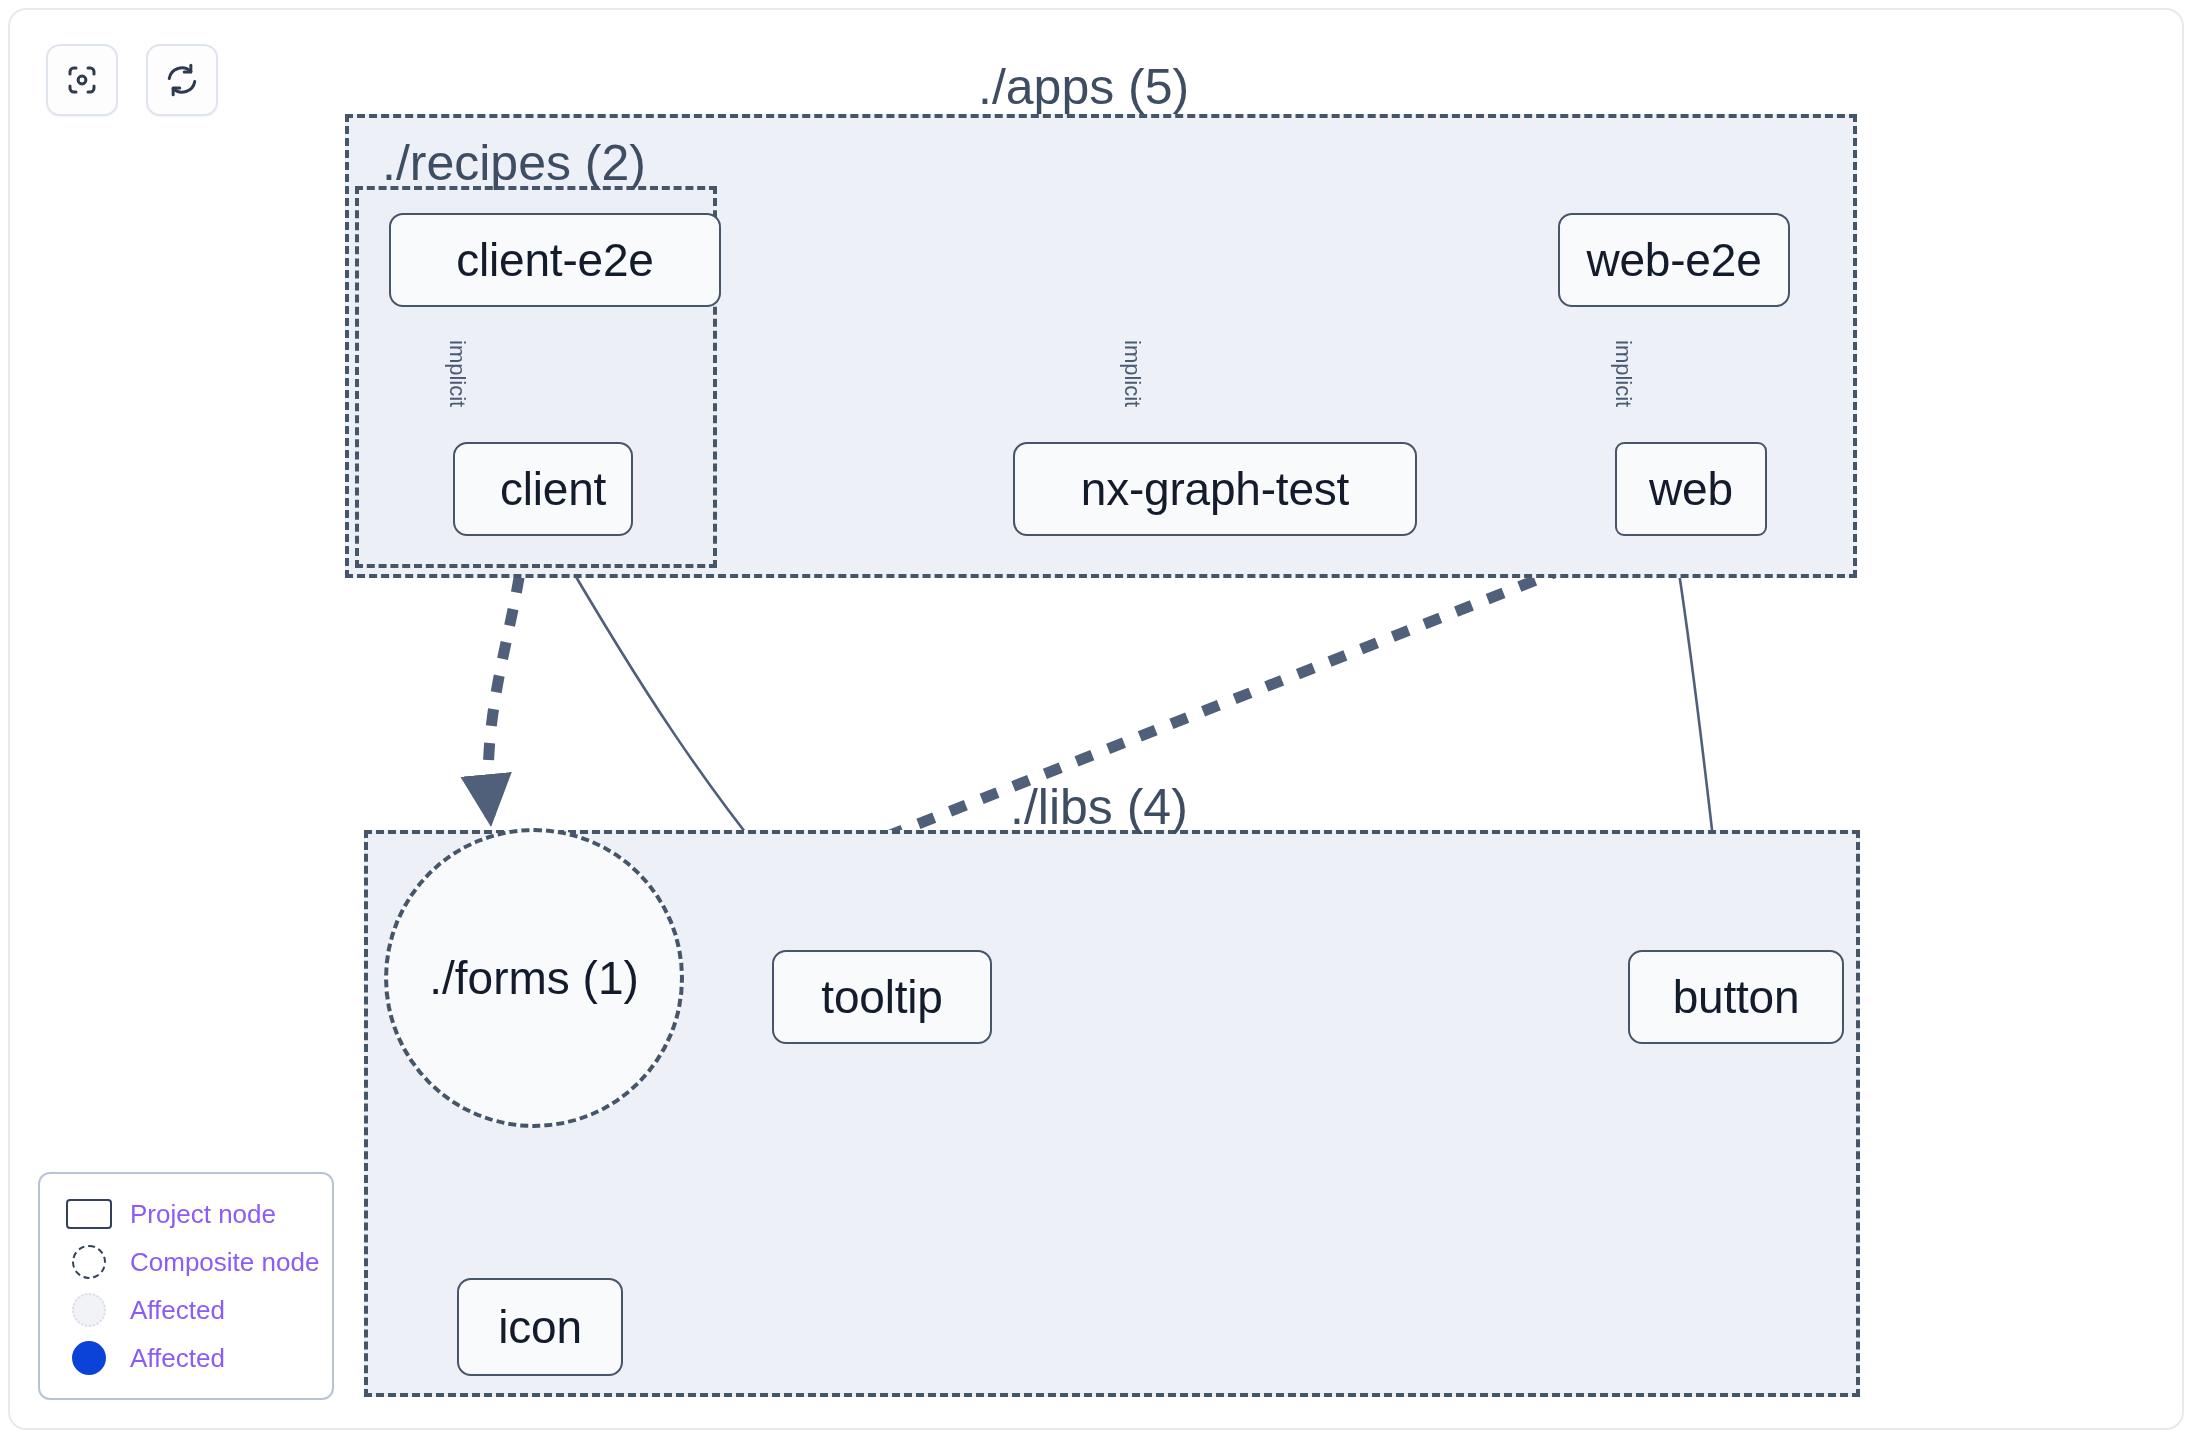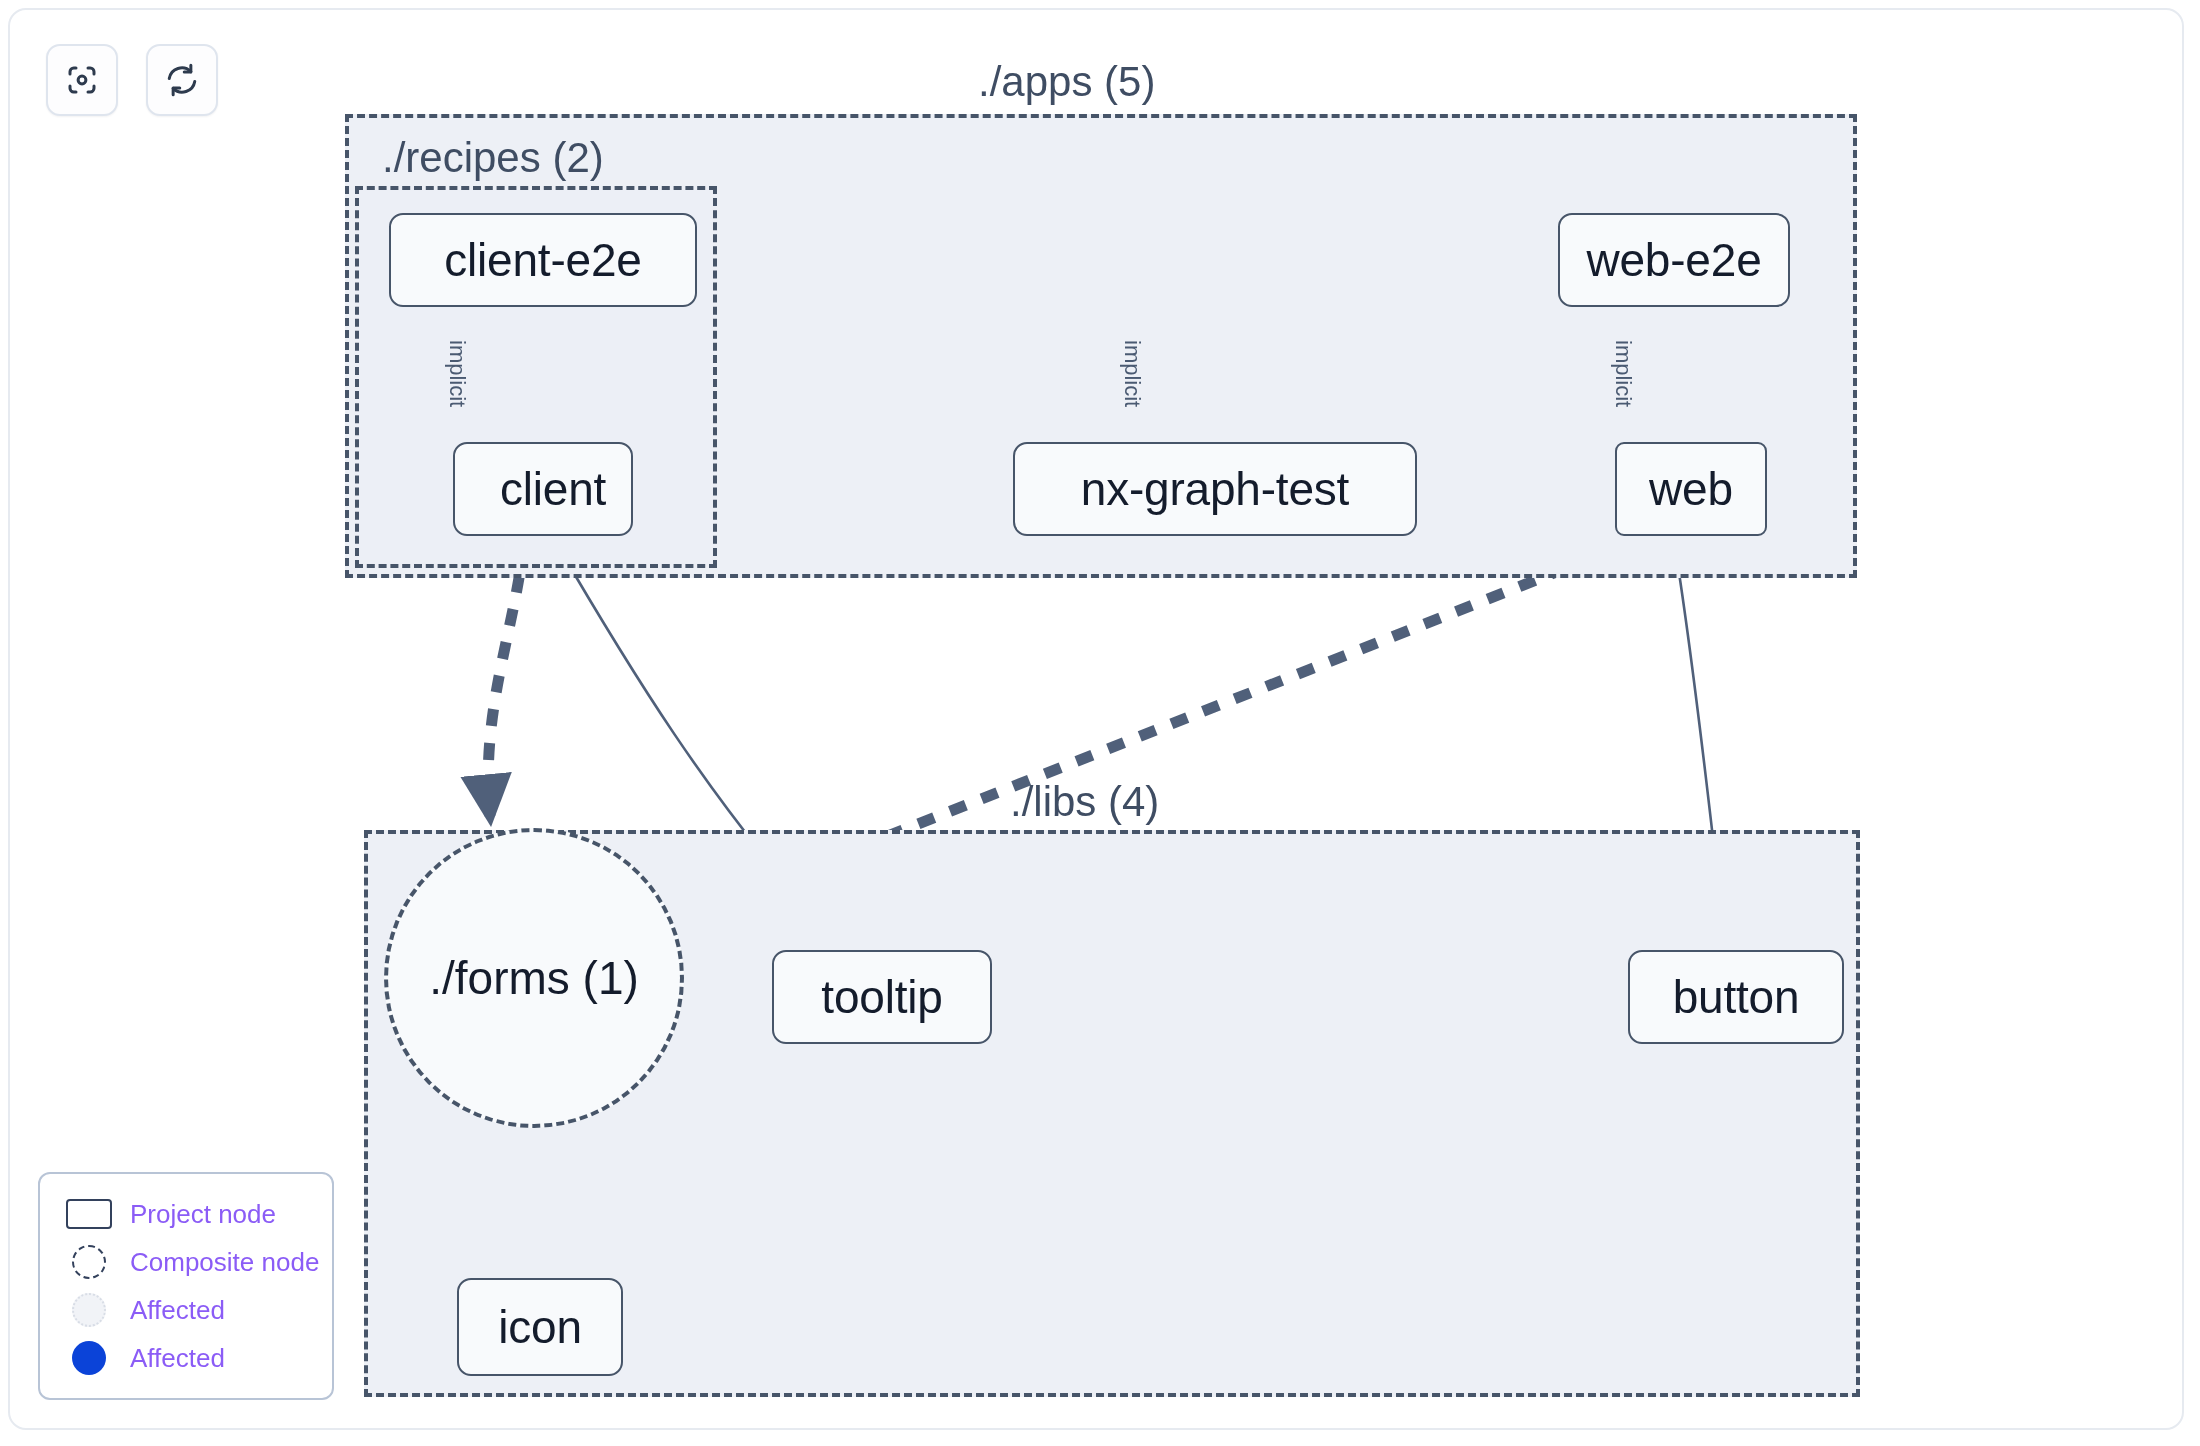--- a/index.html
+++ b/index.html
@@ -96,21 +96,21 @@
     position: absolute;
     background: #edf0f6;
     border: 4px dashed #475569;
     box-sizing: border-box;
     z-index: 5;
   }
   .group-box.inner { background: #eceff6; z-index: 6; }
   .group-label {
     position: absolute;
     color: #3f4d63;
-    font-size: 42px;
+    font-size: 50px;
     z-index: 8;
     white-space: nowrap;
     pointer-events: none;
   }
   .edge-label {
     position: absolute;
     color: #4a5a72;
     font-size: 22px;
     z-index: 18;
     white-space: nowrap;
@@ -239,21 +239,21 @@
 
       <path d="M 1664,531 C 1682,640 1700,800 1712,908" fill="none" stroke="#50607a" stroke-width="2.6" marker-end="url(#ah-thin)"></path>
 
       <path d="M 494,1115 C 488,1170 480,1200 482,1224" fill="none" stroke="#50607a" stroke-width="11" stroke-dasharray="17,17" marker-end="url(#ah-thick)"></path>
     </svg>
 
     <div class="edge-label" style="left:460px; top:330px; transform:rotate(90deg); transform-origin:left top;">implicit</div>
     <div class="edge-label" style="left:1135px; top:330px; transform:rotate(90deg); transform-origin:left top;">implicit</div>
     <div class="edge-label" style="left:1626px; top:330px; transform:rotate(90deg); transform-origin:left top;">implicit</div>
 
-    <div class="node-box" style="left:379px; top:203px; width:308px; height:94px;">
+    <div class="node-box" style="left:379px; top:203px; width:332px; height:94px;">
       <span>client-e2e</span>
     </div>
 
 
     <div class="node-box" style="left:1548px; top:203px; width:232px; height:94px;">
       <span>web-e2e</span>
     </div>
 
     <div class="node-box" style="left:443px; top:432px; width:180px; height:94px;padding-left:20px;">
       <span>client</span>

